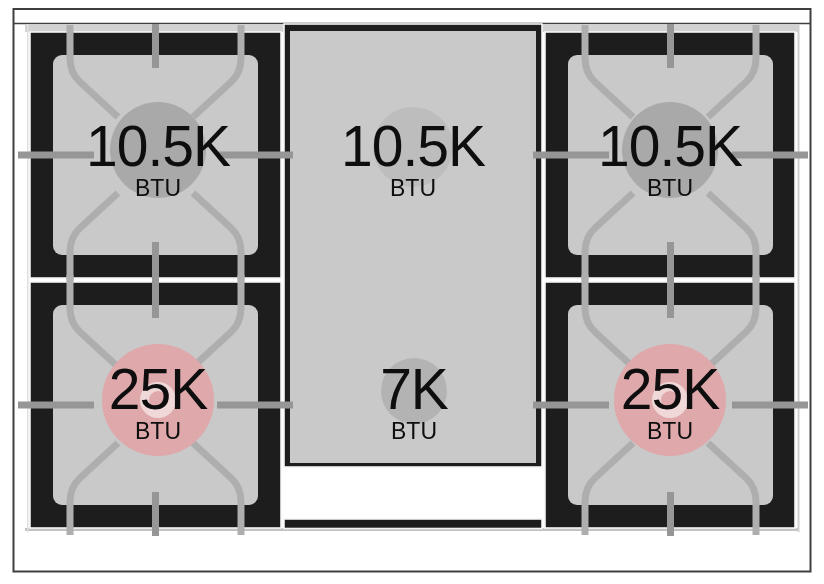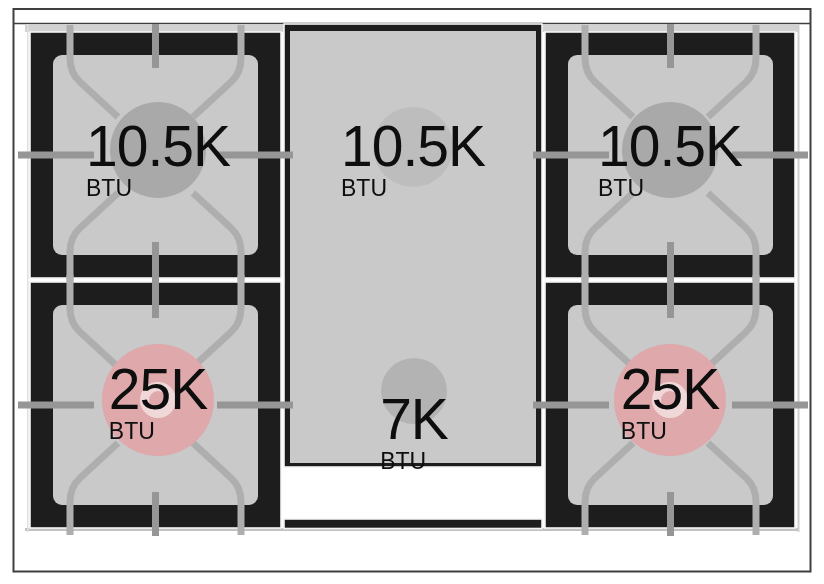--- a/index.html
+++ b/index.html
@@ -30,28 +30,28 @@
   .d80{width:80px;height:80px;}
   .d66{width:66px;height:66px;}
   .power-ring{
     position:absolute;left:0;top:0;transform:translate(-50%,-50%);
     width:36px;height:36px;border-radius:50%;
     display:flex;align-items:center;justify-content:center;
   }
   .power-dot{width:18px;height:18px;border-radius:50%;}
   .label{
     position:absolute;left:0;transform:translateX(-50%);
-    text-align:left;white-space:nowrap;color:var(--c-label-black,#0e0e0e);
+    text-align:center;white-space:nowrap;color:var(--c-label-black,#0e0e0e);
   }
   .value{font-size:57px;line-height:1;letter-spacing:-1px;}
   .btu{font-size:23px;line-height:1;margin-top:2px;letter-spacing:0;}
   .label-rear{top:-32px;}
   .label-rear-griddle{top:-29px;}
   .label-front{top:-39px;}
-  .label-front-griddle{top:-30px;margin-top:30px;}
+  .label-front-griddle{top:-30px;}
 </style>
 </head>
 <body>
 
 <div class="stage">
 
   <svg class="lineart" viewBox="0 0 824 584" xmlns="http://www.w3.org/2000/svg">
     <defs>
       <g id="grate">
         <rect class="inner-pan" x="23" y="23" width="205" height="200" rx="9"></rect>

